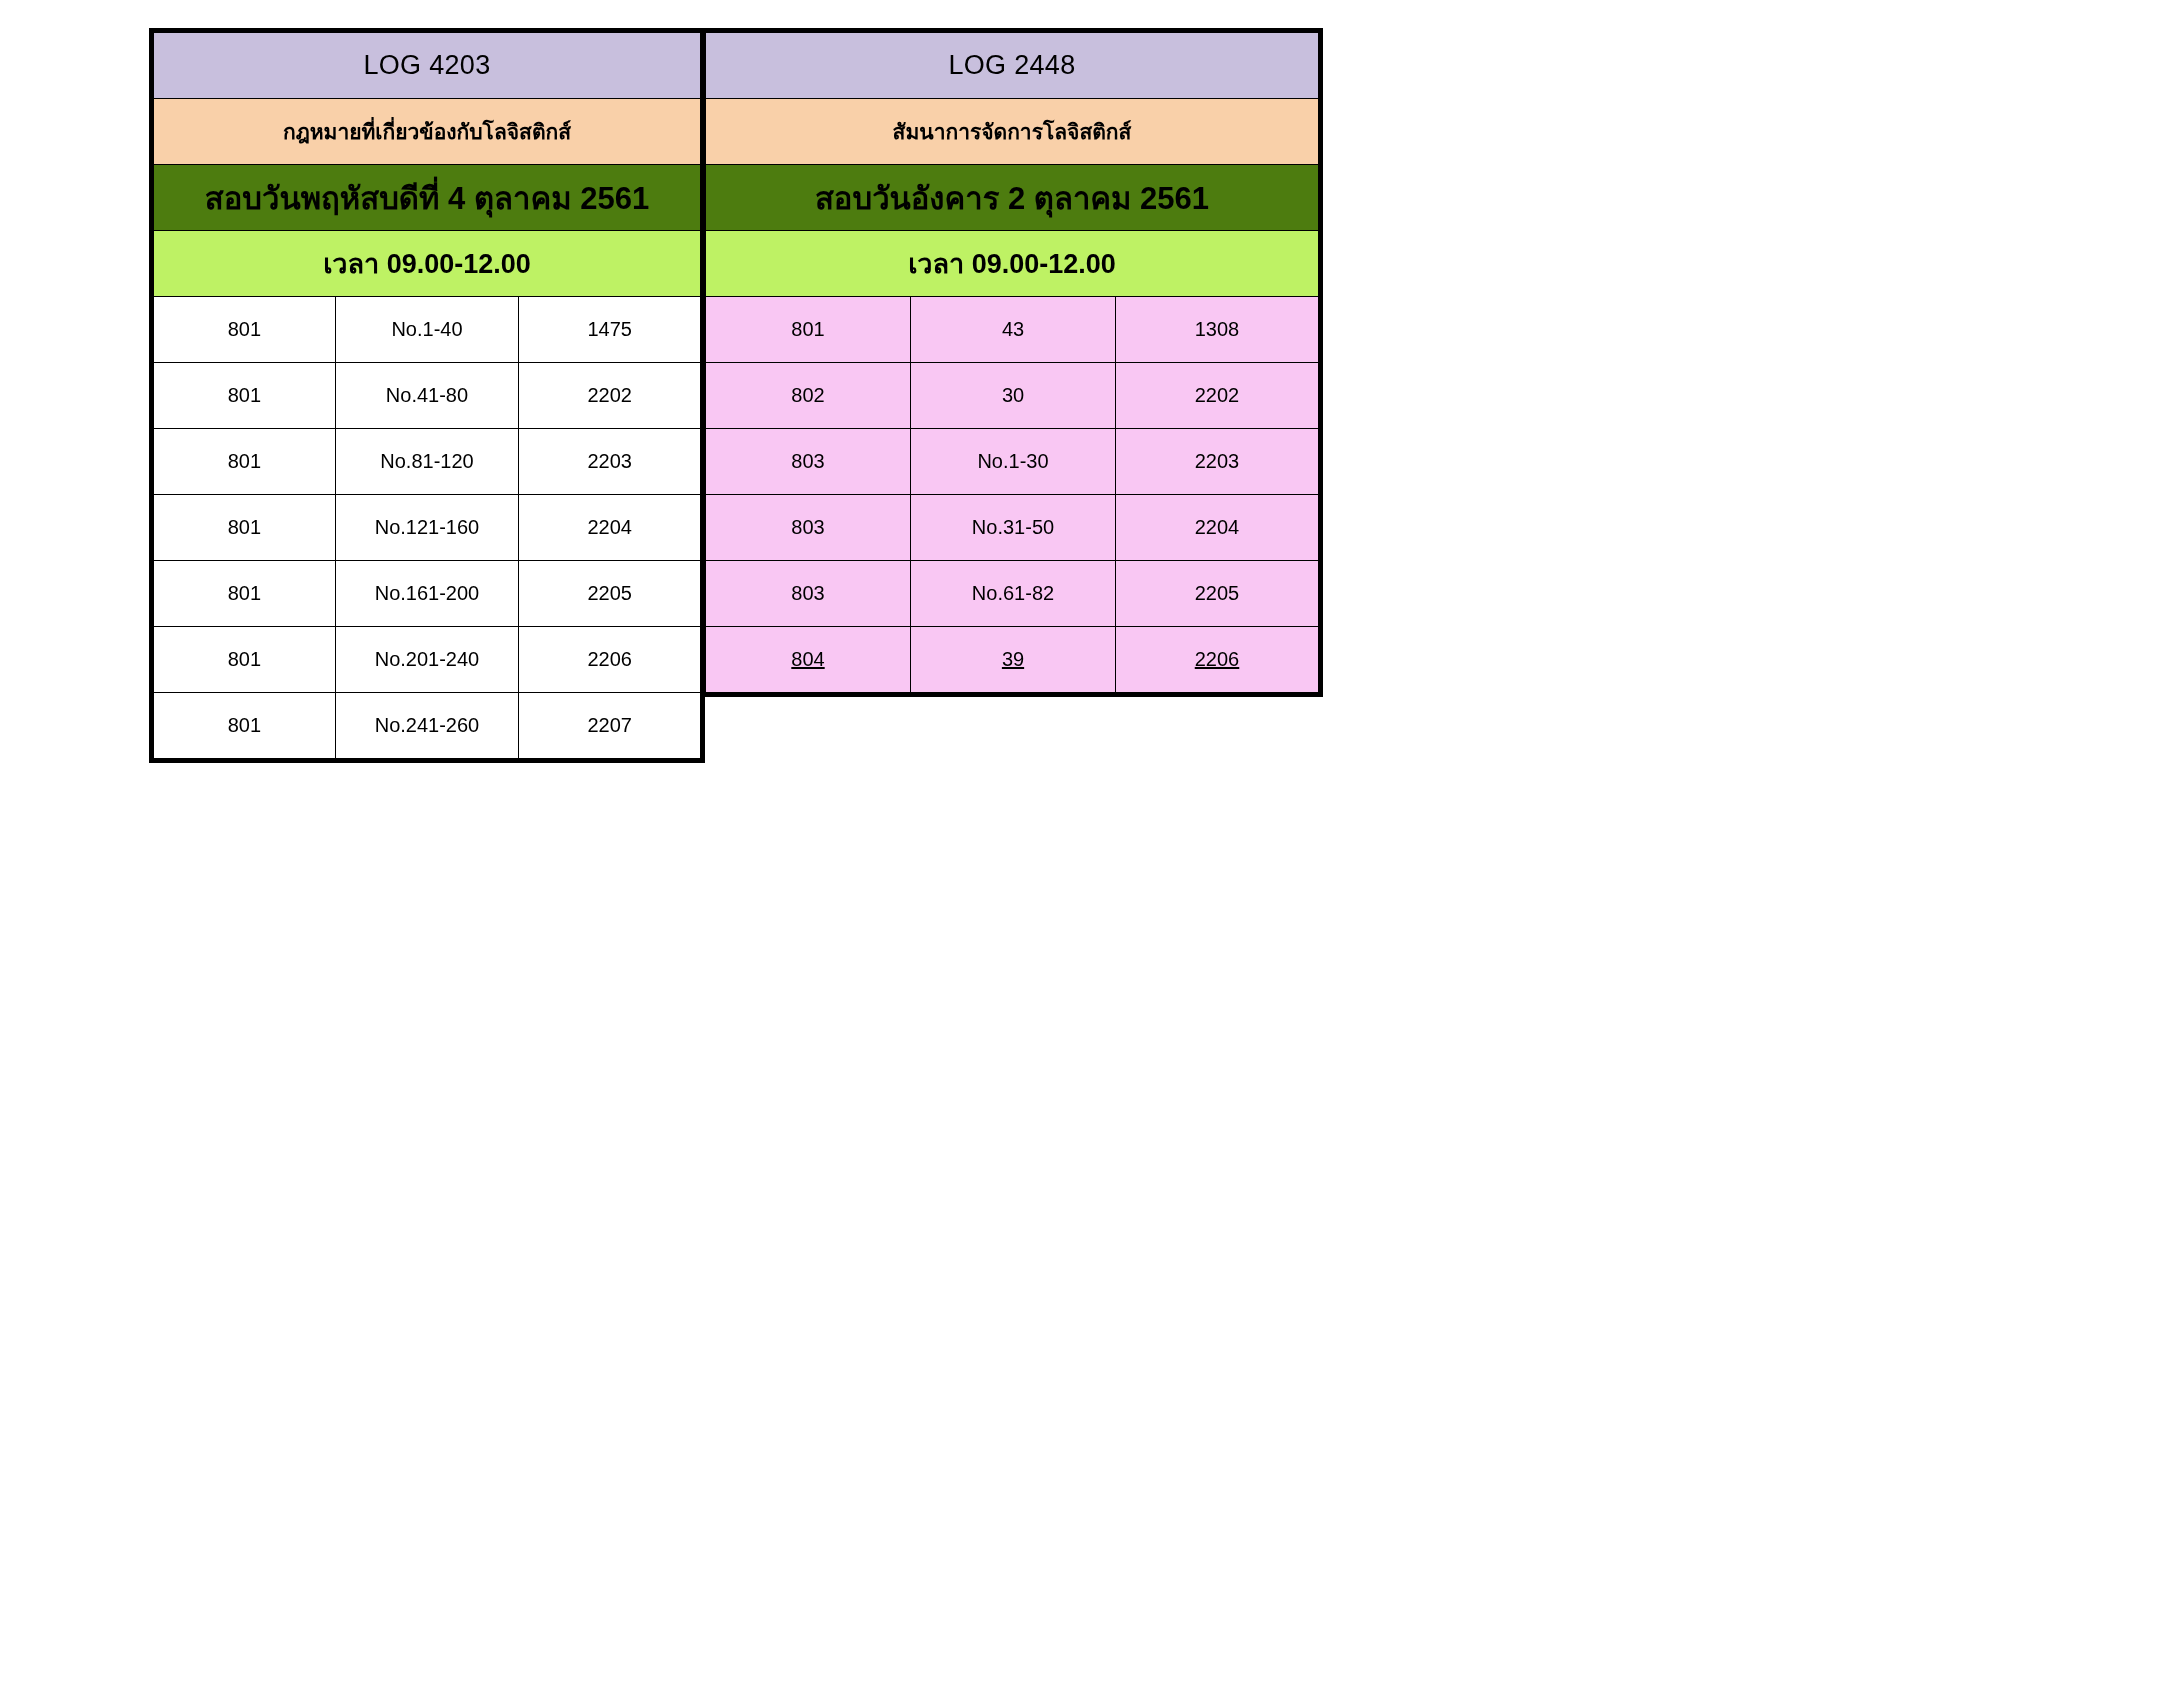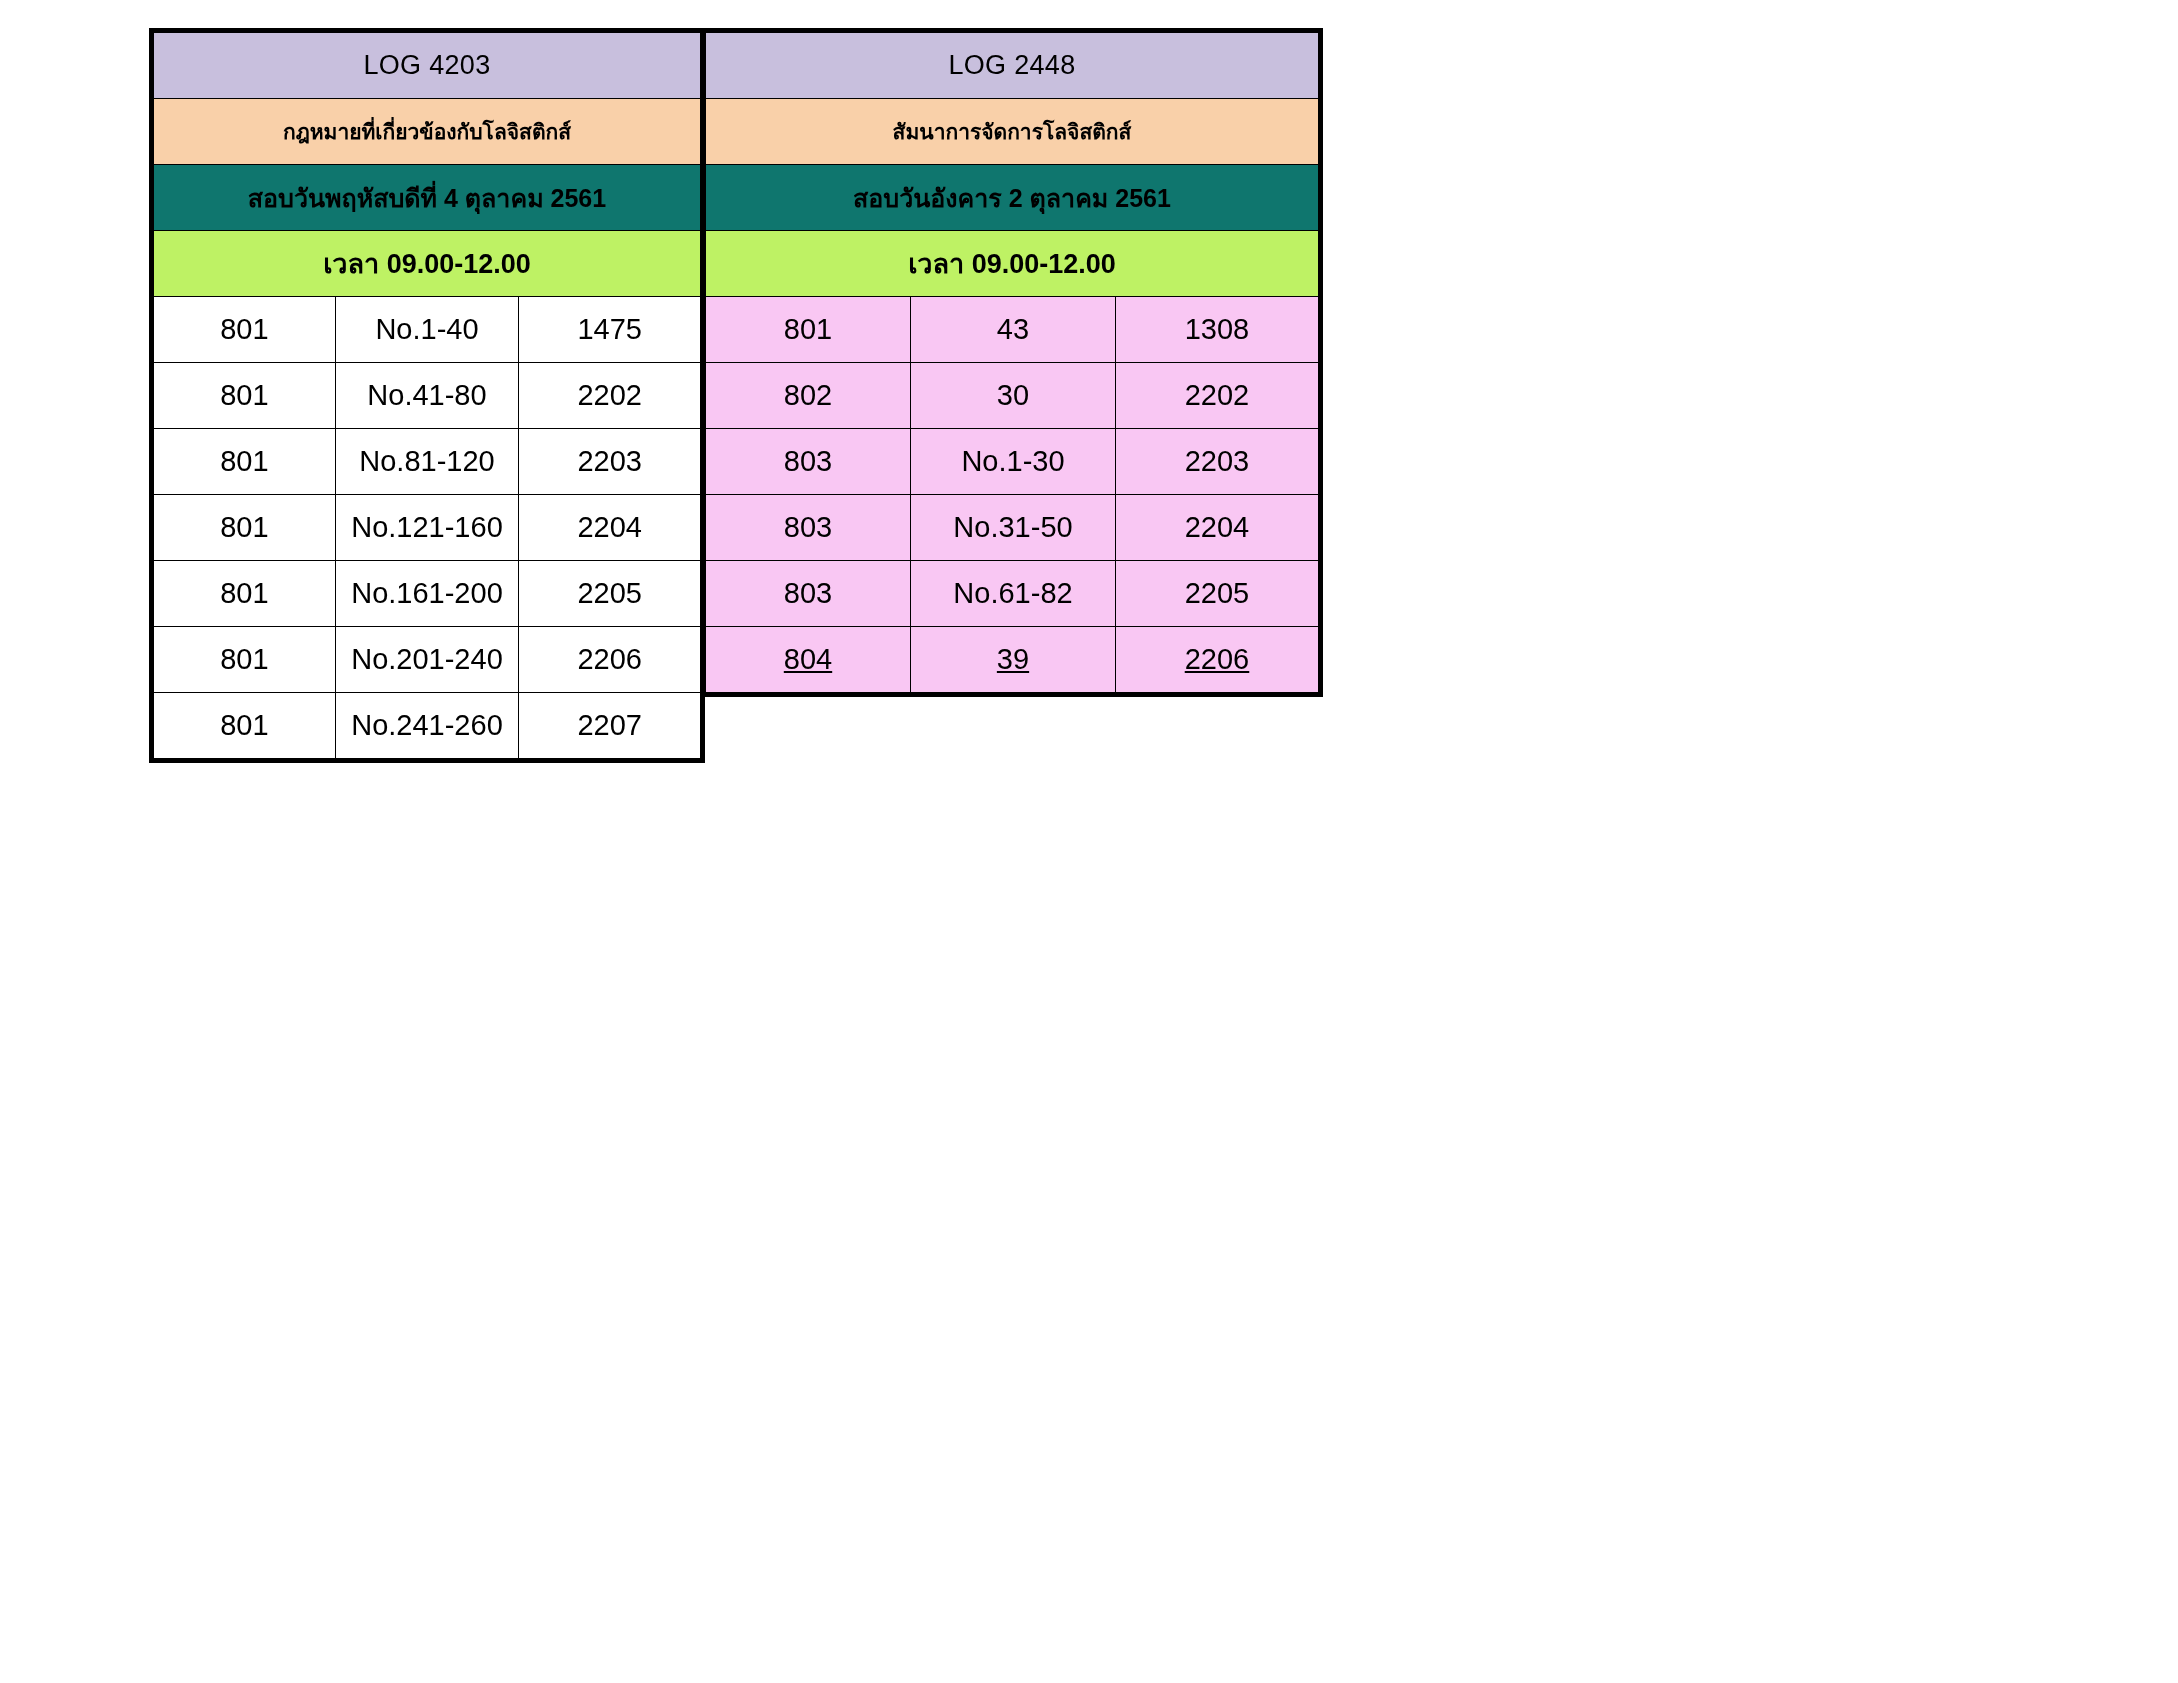--- a/index.html
+++ b/index.html
@@ -28,21 +28,21 @@
   table.left-table {
     width: 556px;
   }
   table.right-table {
     width: 618px;
   }
   td {
     border: 1px solid #000000;
     text-align: center;
     vertical-align: middle;
-    font-size: 29px;
+    font-size: 20px;
     color: #000000;
     height: 65px;
     padding: 0 4px;
     white-space: nowrap;
   }
   
   table.left-table td.edge-top { border-top: 5px solid #000000; }
   table.left-table td.edge-left { border-left: 5px solid #000000; }
   table.left-table td.edge-right { border-right: 5px solid #000000; }
   table.left-table td.edge-bottom { border-bottom: 5px solid #000000; }
@@ -55,23 +55,23 @@
     background: #c8bfdd;
     font-size: 27px;
     letter-spacing: 0.3px;
   }
   .hdr-name {
     background: #f9d0a9;
     font-weight: bold;
     font-size: 21px;
   }
   .hdr-date {
-    background: #0f766e;
+    background: #4d7c0f;
     font-weight: bold;
-    font-size: 25px;
+    font-size: 31px;
   }
   .hdr-time {
     background: #bef264;
     font-weight: bold;
     font-size: 27px;
   }
   .cell-plain {
     background: #ffffff;
   }
   .cell-pink {

